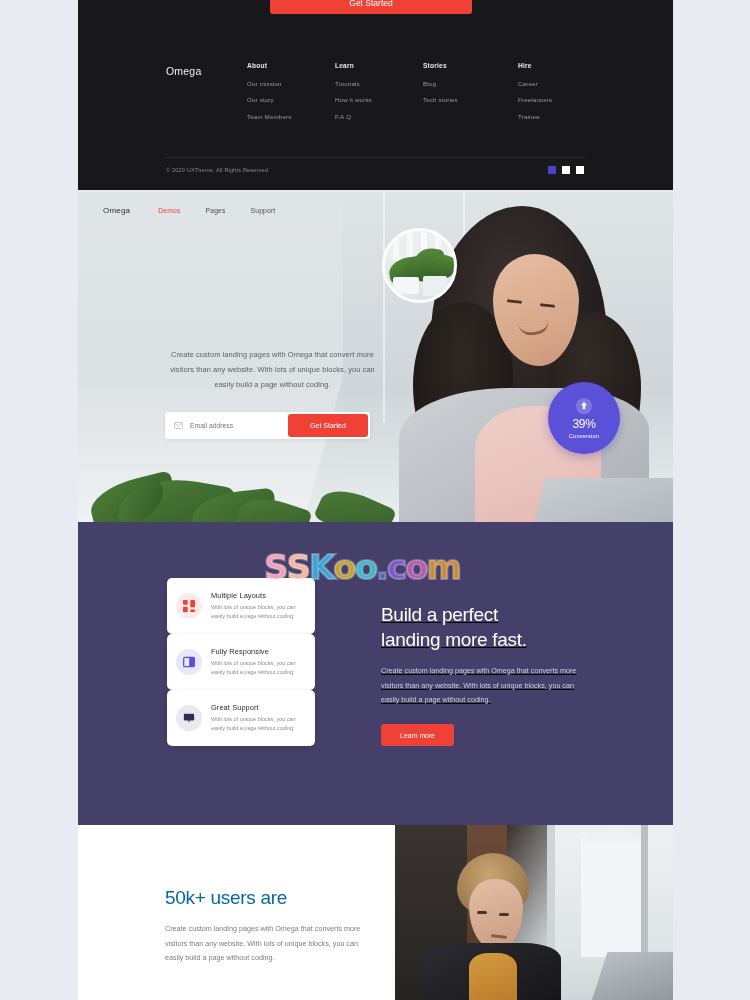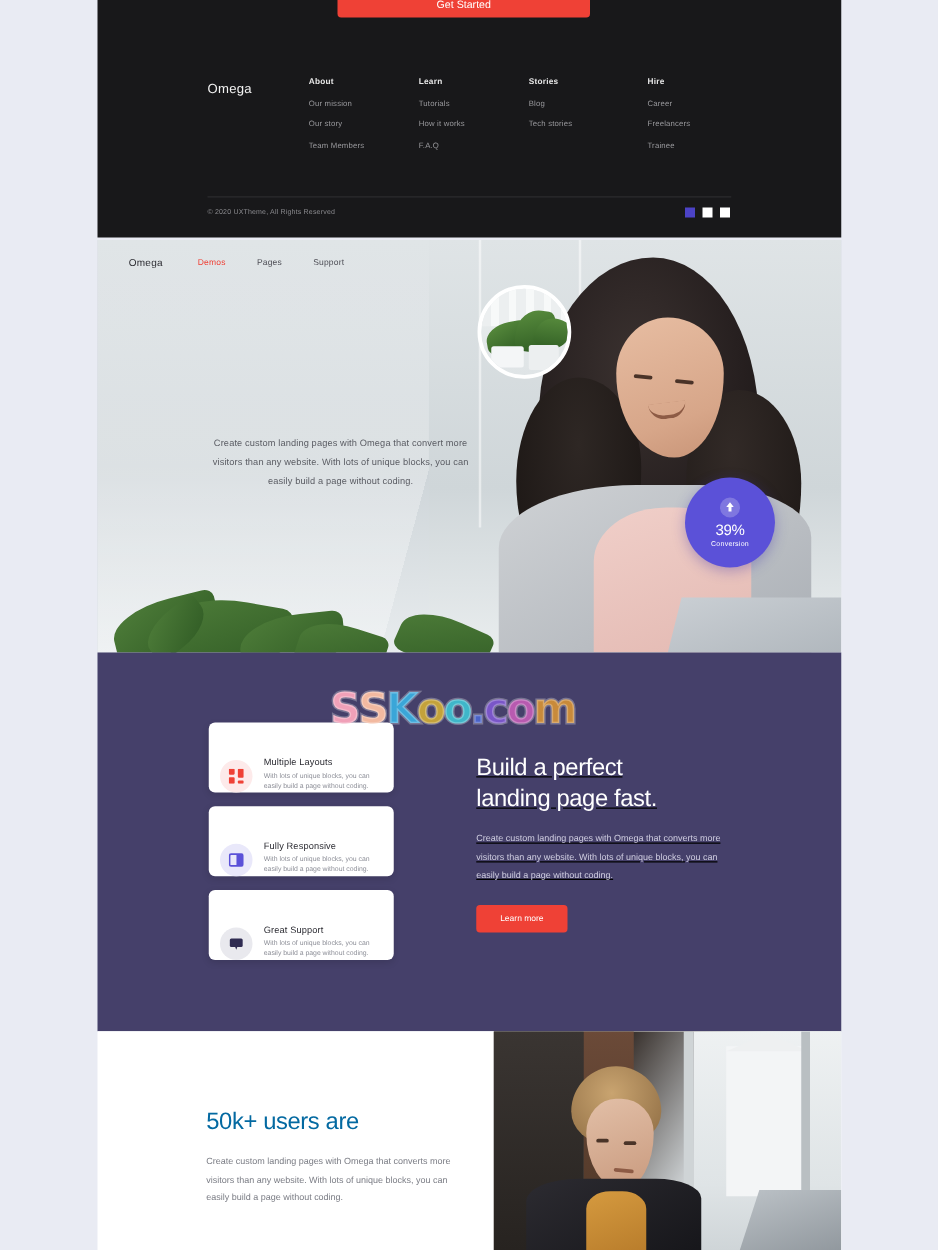--- a/index.html
+++ b/index.html
@@ -201,22 +201,22 @@
   .badge-num{ font-size:12px; font-weight:400; line-height:18px; letter-spacing:-.3px; }
   .badge-lbl{ font-size:5.6px; letter-spacing:.2px; }
 
   
   .purple{
     position:absolute; left:78px; top:522px; width:595px; height:303px;
     background:#45406a; overflow:hidden;
   }
   .cards{ position:absolute; left:89px; top:56px; width:148px; }
   .card{
-    background:#fff; border-radius:5px; height:56px; margin-bottom:11px;
-    display:flex; align-items:flex-end; padding:0 10px 0 9px;
+    background:#fff; border-radius:5px; height:56px; 
+    display:flex; align-items:center; padding:0 10px 0 9px;
     box-shadow:0 2px 6px rgba(0,0,0,.12);
   }
   .card-ico{
     width:26px; height:26px; border-radius:50%; flex:0 0 26px;
     display:flex; align-items:center; justify-content:center; margin-right:9px;
   }
   .ico-layouts{ background:#fdeaea; }
   .ico-resp{ background:#e9e8fa; }
   .ico-support{ background:#e9e9ee; }
   .card-txt{ flex:1; }
@@ -373,20 +373,30 @@
       <span class="nav-brand">Omega</span>
       <a class="nav-link active">Demos</a>
       <a class="nav-link">Pages</a>
       <a class="nav-link">Support</a>
     </div>
 
     <div class="hero-copy">
       <p>Create custom landing pages with Omega that convert more visitors than any website. With lots of unique blocks, you can easily build a page without coding.</p>
     </div>
 
+    <div class="signup">
+      <span class="mail-icon">
+        <svg width="9" height="7" viewBox="0 0 18 14">
+          <rect x="1" y="1" width="16" height="12" rx="1.5" fill="none" stroke="#b9bbc2" stroke-width="1.6"></rect>
+          <path d="M2 2.5 L9 8 L16 2.5" fill="none" stroke="#b9bbc2" stroke-width="1.6"></path>
+        </svg>
+      </span>
+      <input class="signup-input" type="text" placeholder="Email address" style="">
+      <button class="signup-btn">Get Started</button>
+    </div>
 
     <div class="badge">
       <span class="badge-arrow">
         <svg width="8" height="9" viewBox="0 0 10 12">
           <path d="M5 1 L9 6 H6.6 V11 H3.4 V6 H1 Z" fill="#ffffff"></path>
         </svg>
       </span>
       <span class="badge-num">39%</span>
       <span class="badge-lbl">Conversion</span>
     </div>
@@ -446,21 +456,21 @@
         <div class="card-txt">
           <div class="card-title">Great Support</div>
           <div class="card-desc">With lots of unique blocks, you can easily build a page without coding.</div>
         </div>
       </div>
     </div>
 
     <div class="pr-copy">
       <div class="pr-h">
         <div>Build a perfect</div>
-        <div>landing page fast.</div>
+        <div>landing more fast.</div>
       </div>
       <div class="pr-p">Create custom landing pages with Omega that converts more visitors than any website. With lots of unique blocks, you can easily build a page without coding.</div>
       <button class="learn-btn">Learn more</button>
     </div>
   </div>
 
   <div class="bottom">
     <div class="bt-copy">
       <div class="bt-h">
         <div>50k+ users are</div>

